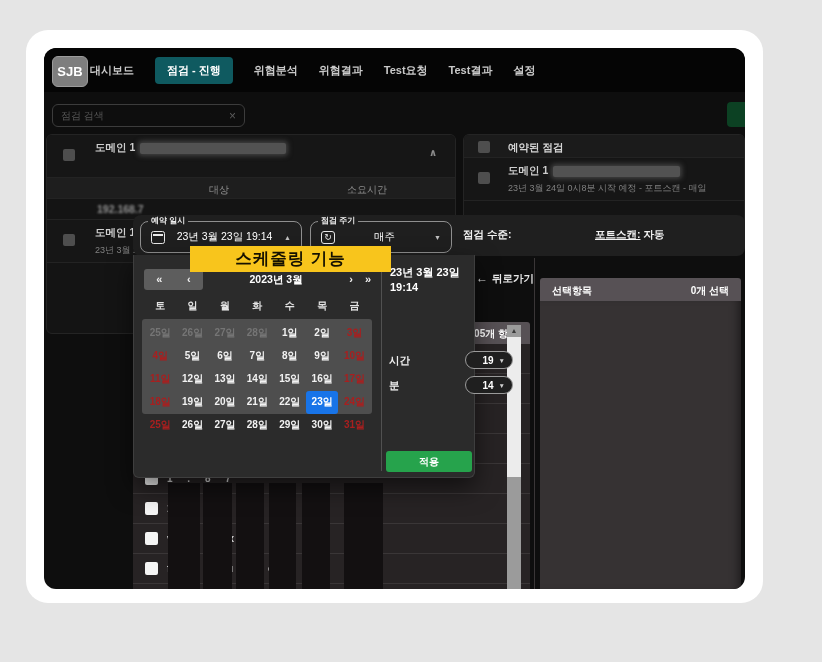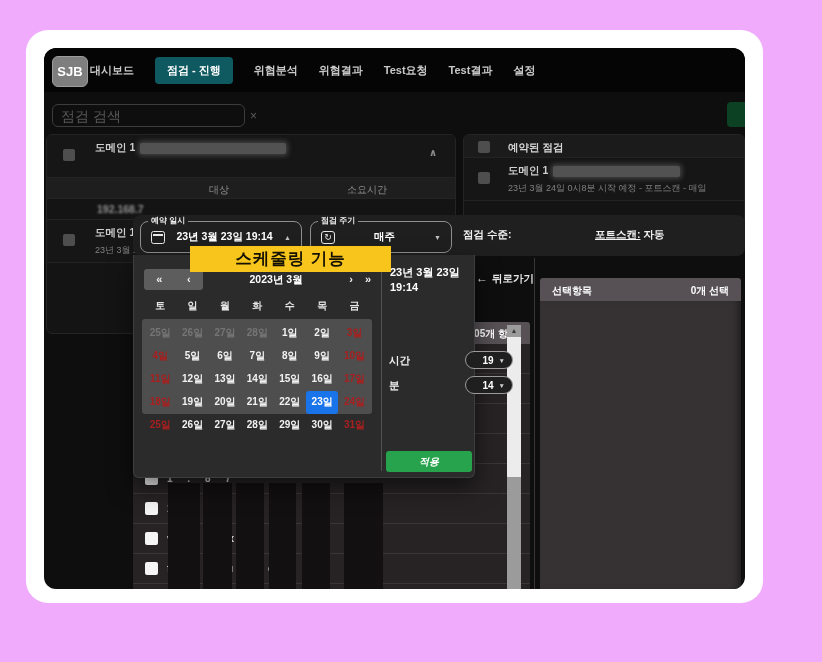--- a/index.html
+++ b/index.html
@@ -1,31 +1,31 @@
 <!DOCTYPE html>
 <html><head>
 <meta charset="utf-8">
 <style>
   * { margin:0; padding:0; box-sizing:border-box; }
   html,body { background:#000; }
   body { font-family:"Liberation Sans","DejaVu Sans",sans-serif; }
-  .stage { position:relative; width:822px; height:662px; background:#f0abfc; overflow:hidden; }
+  .stage { position:relative; width:822px; height:662px; background:#e5e5e5; overflow:hidden; }
   .frame { position:absolute; left:26px; top:30px; width:737px; height:573px; background:#fff; border-radius:22px; }
   .app { position:absolute; left:18px; top:18px; width:701px; height:541px; background:#0e0e0e; border-radius:12px; overflow:hidden; }
 
   
   .navbar { position:absolute; left:0; top:0; width:701px; height:44px; background:#050505; border-radius:12px 12px 0 0; }
   .logo { position:absolute; left:8px; top:8px; width:36px; height:31px; background:#7e7e7e; border:1px solid #9c9c9c; border-radius:6px; color:#fff; font-weight:bold; font-size:13px; display:flex; align-items:center; justify-content:center; }
   .nav-items { position:absolute; left:46px; top:0; height:44px; display:flex; align-items:center; gap:21px; }
   .nav-item { color:#c9c9c9; font-size:11px; font-weight:bold; cursor:pointer; white-space:nowrap; }
   .nav-item.active { background:#0f5a60; color:#fff; padding:6px 12px; border-radius:4px; }
 
   
   .search { position:absolute; left:8px; top:56px; width:193px; height:23px; border:1px solid #3c3c3c; border-radius:6px; background:#0e0e0e; display:flex; align-items:center; }
-  .search input { flex:1; background:transparent; border:none; outline:none; color:#bbb; font-size:14px; padding:0 8px; font-family:inherit; }
+  .search input { flex:1; background:transparent; border:none; outline:none; color:#bbb; font-size:10px; padding:0 8px; font-family:inherit; }
   .search input::placeholder { color:#575757; }
   .search .clear { color:#5c5c5c; font-size:12px; padding-right:8px; cursor:pointer; }
   .new-btn { position:absolute; left:683px; top:54px; width:24px; height:25px; background:#0c4123; border-radius:4px; }
 
   
   .panel { position:absolute; background:#141414; border:1px solid #242424; border-radius:6px; overflow:hidden; }
   .p-left { left:2px; top:86px; width:410px; height:200px; }
   .p-right { left:419px; top:86px; width:282px; height:114px; }
   .prow { position:relative; border-bottom:1px solid #232323; }
   .prow.hd { height:23px; background:#1b1b1b; }
@@ -41,21 +41,21 @@
   .chev { position:absolute; right:18px; top:12px; color:#8d8d8d; font-size:10px; font-weight:bold; }
   .col-lab { position:absolute; top:5px; color:#8f8f8f; font-size:10px; }
   .ip-text { position:absolute; left:50px; top:4px; color:#8f8f8f; font-size:10.5px; font-weight:600; filter:blur(0.8px); }
 
   
   .settings-row { position:absolute; left:89px; top:167px; width:612px; height:41px; background:#1f1f1f; border-radius:8px; z-index:10; }
   .fieldset { position:absolute; top:6px; height:32px; border:1.5px solid #8f8f8f; border-radius:8px; background:#1f1f1f; display:flex; align-items:center; }
   .fs-label { position:absolute; left:7px; top:-6px; background:#1f1f1f; padding:0 3px; color:#f0f0f0; font-size:8px; font-weight:bold; line-height:10px; }
   .fs1 { left:7px; width:162px; }
   .fs2 { left:177px; width:142px; }
-  .fs-val { flex:1; text-align:center; color:#fff; font-size:10.5px; font-weight:bold; }
+  .fs-val { flex:1; text-align:center; color:#fff; font-size:10.5px; font-weight:normal; }
   .fs-caret { color:#c0c0c0; font-size:7px; padding-right:10px; }
   .cal-ico { width:14px; height:13px; border:1.5px solid #e8e8e8; border-radius:2.5px; margin-left:10px; position:relative; }
   .cal-ico:before { content:""; position:absolute; left:1px; right:1px; top:2px; height:2.5px; background:#e8e8e8; }
   .rep-ico { width:14px; height:13px; border:1.5px solid #e8e8e8; border-radius:3px; margin-left:10px; color:#e8e8e8; font-size:9px; line-height:10px; text-align:center; }
   .srow-txt { position:absolute; top:13px; color:#f2f2f2; font-size:10.5px; font-weight:bold; }
   .lvl { left:330px; }
   .ps { left:462px; }
   .ps u { text-decoration:underline; }
 
   .back-link { position:absolute; left:432px; top:223px; color:#e8e8e8; font-size:10.5px; font-weight:bold; z-index:10; cursor:pointer; }
@@ -99,21 +99,21 @@
   .cell { display:flex; align-items:center; justify-content:center; color:#f2f2f2; font-size:10px; font-weight:bold; cursor:pointer; border-radius:3px; }
   .cell.s-out { color:#757575; }
   .cell.s-red { color:#a81f1f; }
   .cell.s-sel { background:#1874e8; color:#fff; }
   .pp-div { position:absolute; left:247px; top:6px; width:1px; height:210px; background:#515151; }
   .pp-date { position:absolute; left:256px; top:10px; color:#fff; font-size:11px; font-weight:bold; line-height:15px; }
   .t-label { position:absolute; color:#f0f0f0; font-size:10.5px; font-weight:bold; }
   .t-select { position:absolute; width:48px; height:18px; border:1.5px solid #9a9a9a; border-radius:9px; background:#1f1f1f; display:flex; align-items:center; justify-content:flex-end; cursor:pointer;margin-left:44px; }
   .t-select .v { color:#fff; font-size:10px; font-weight:bold; }
   .t-select .c { color:#d0d0d0; font-size:6.5px; padding:0 7px 0 5px; }
-  .apply-btn { position:absolute; left:252px; top:196px; width:86px; height:21px; background:#26a34c; border-radius:3px; color:#fff; font-size:10px; font-weight:bold; display:flex; align-items:center; justify-content:center; cursor:pointer;font-style:italic; }
+  .apply-btn { position:absolute; left:252px; top:196px; width:86px; height:21px; background:#26a34c; border-radius:3px; color:#fff; font-size:10px; font-weight:bold; display:flex; align-items:center; justify-content:center; cursor:pointer; }
 
   .callout { position:absolute; left:146px; top:198px; width:201px; height:26px; background:#f8c51c; color:#151100; font-size:16.5px; font-weight:bold; display:flex; align-items:center; justify-content:center; letter-spacing:1px; z-index:30; }
 </style>
 </head>
 <body>
 
 <div class="stage">
   <div class="frame">
     <div class="app">
 

